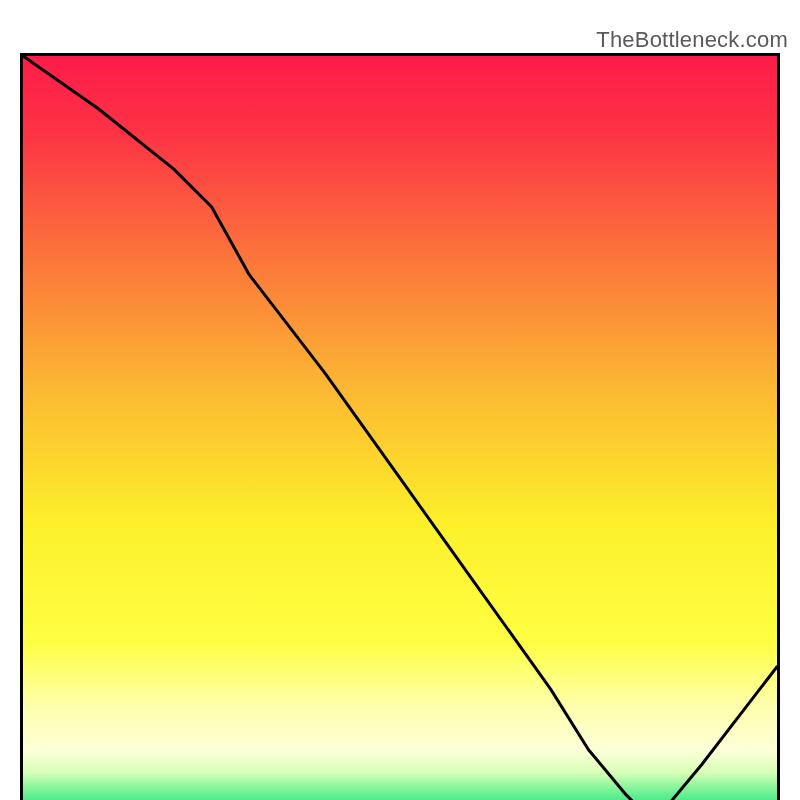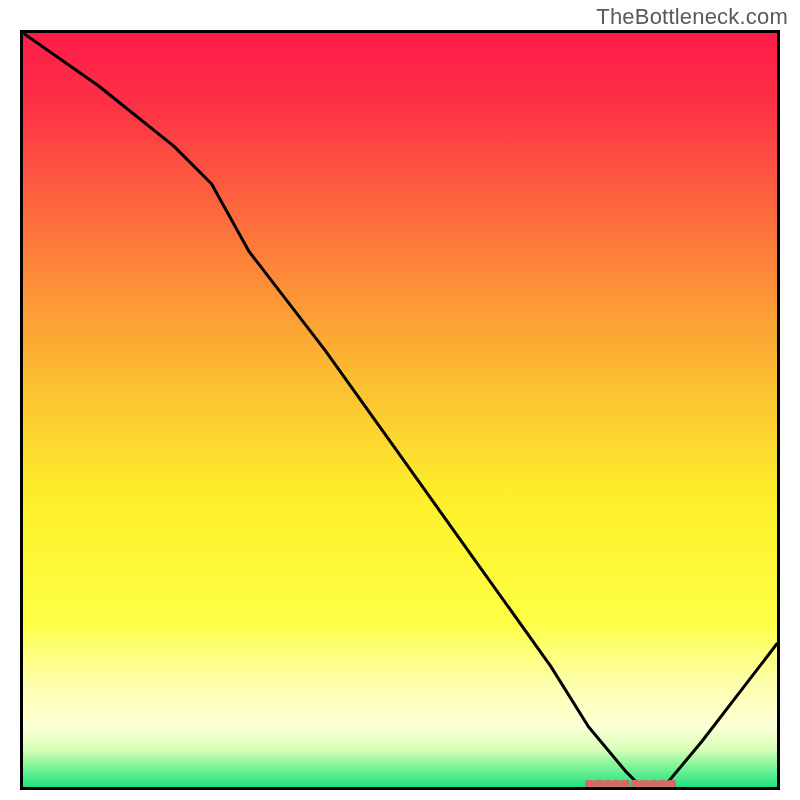--- a/index.html
+++ b/index.html
@@ -9,20 +9,21 @@
     height: 800px;
     background: #ffffff;
     font-family: Arial, Helvetica, sans-serif;
     overflow: hidden;
   }
 
   .canvas {
     position: relative;
     width: 800px;
     height: 624px;
+    margin-top: 23px;
   }
 
   .watermark {
     position: absolute;
     top: 4px;
     right: 12px;
     font-size: 22px;
     font-weight: 500;
     color: #5a5a5a;
     letter-spacing: 0.2px;

